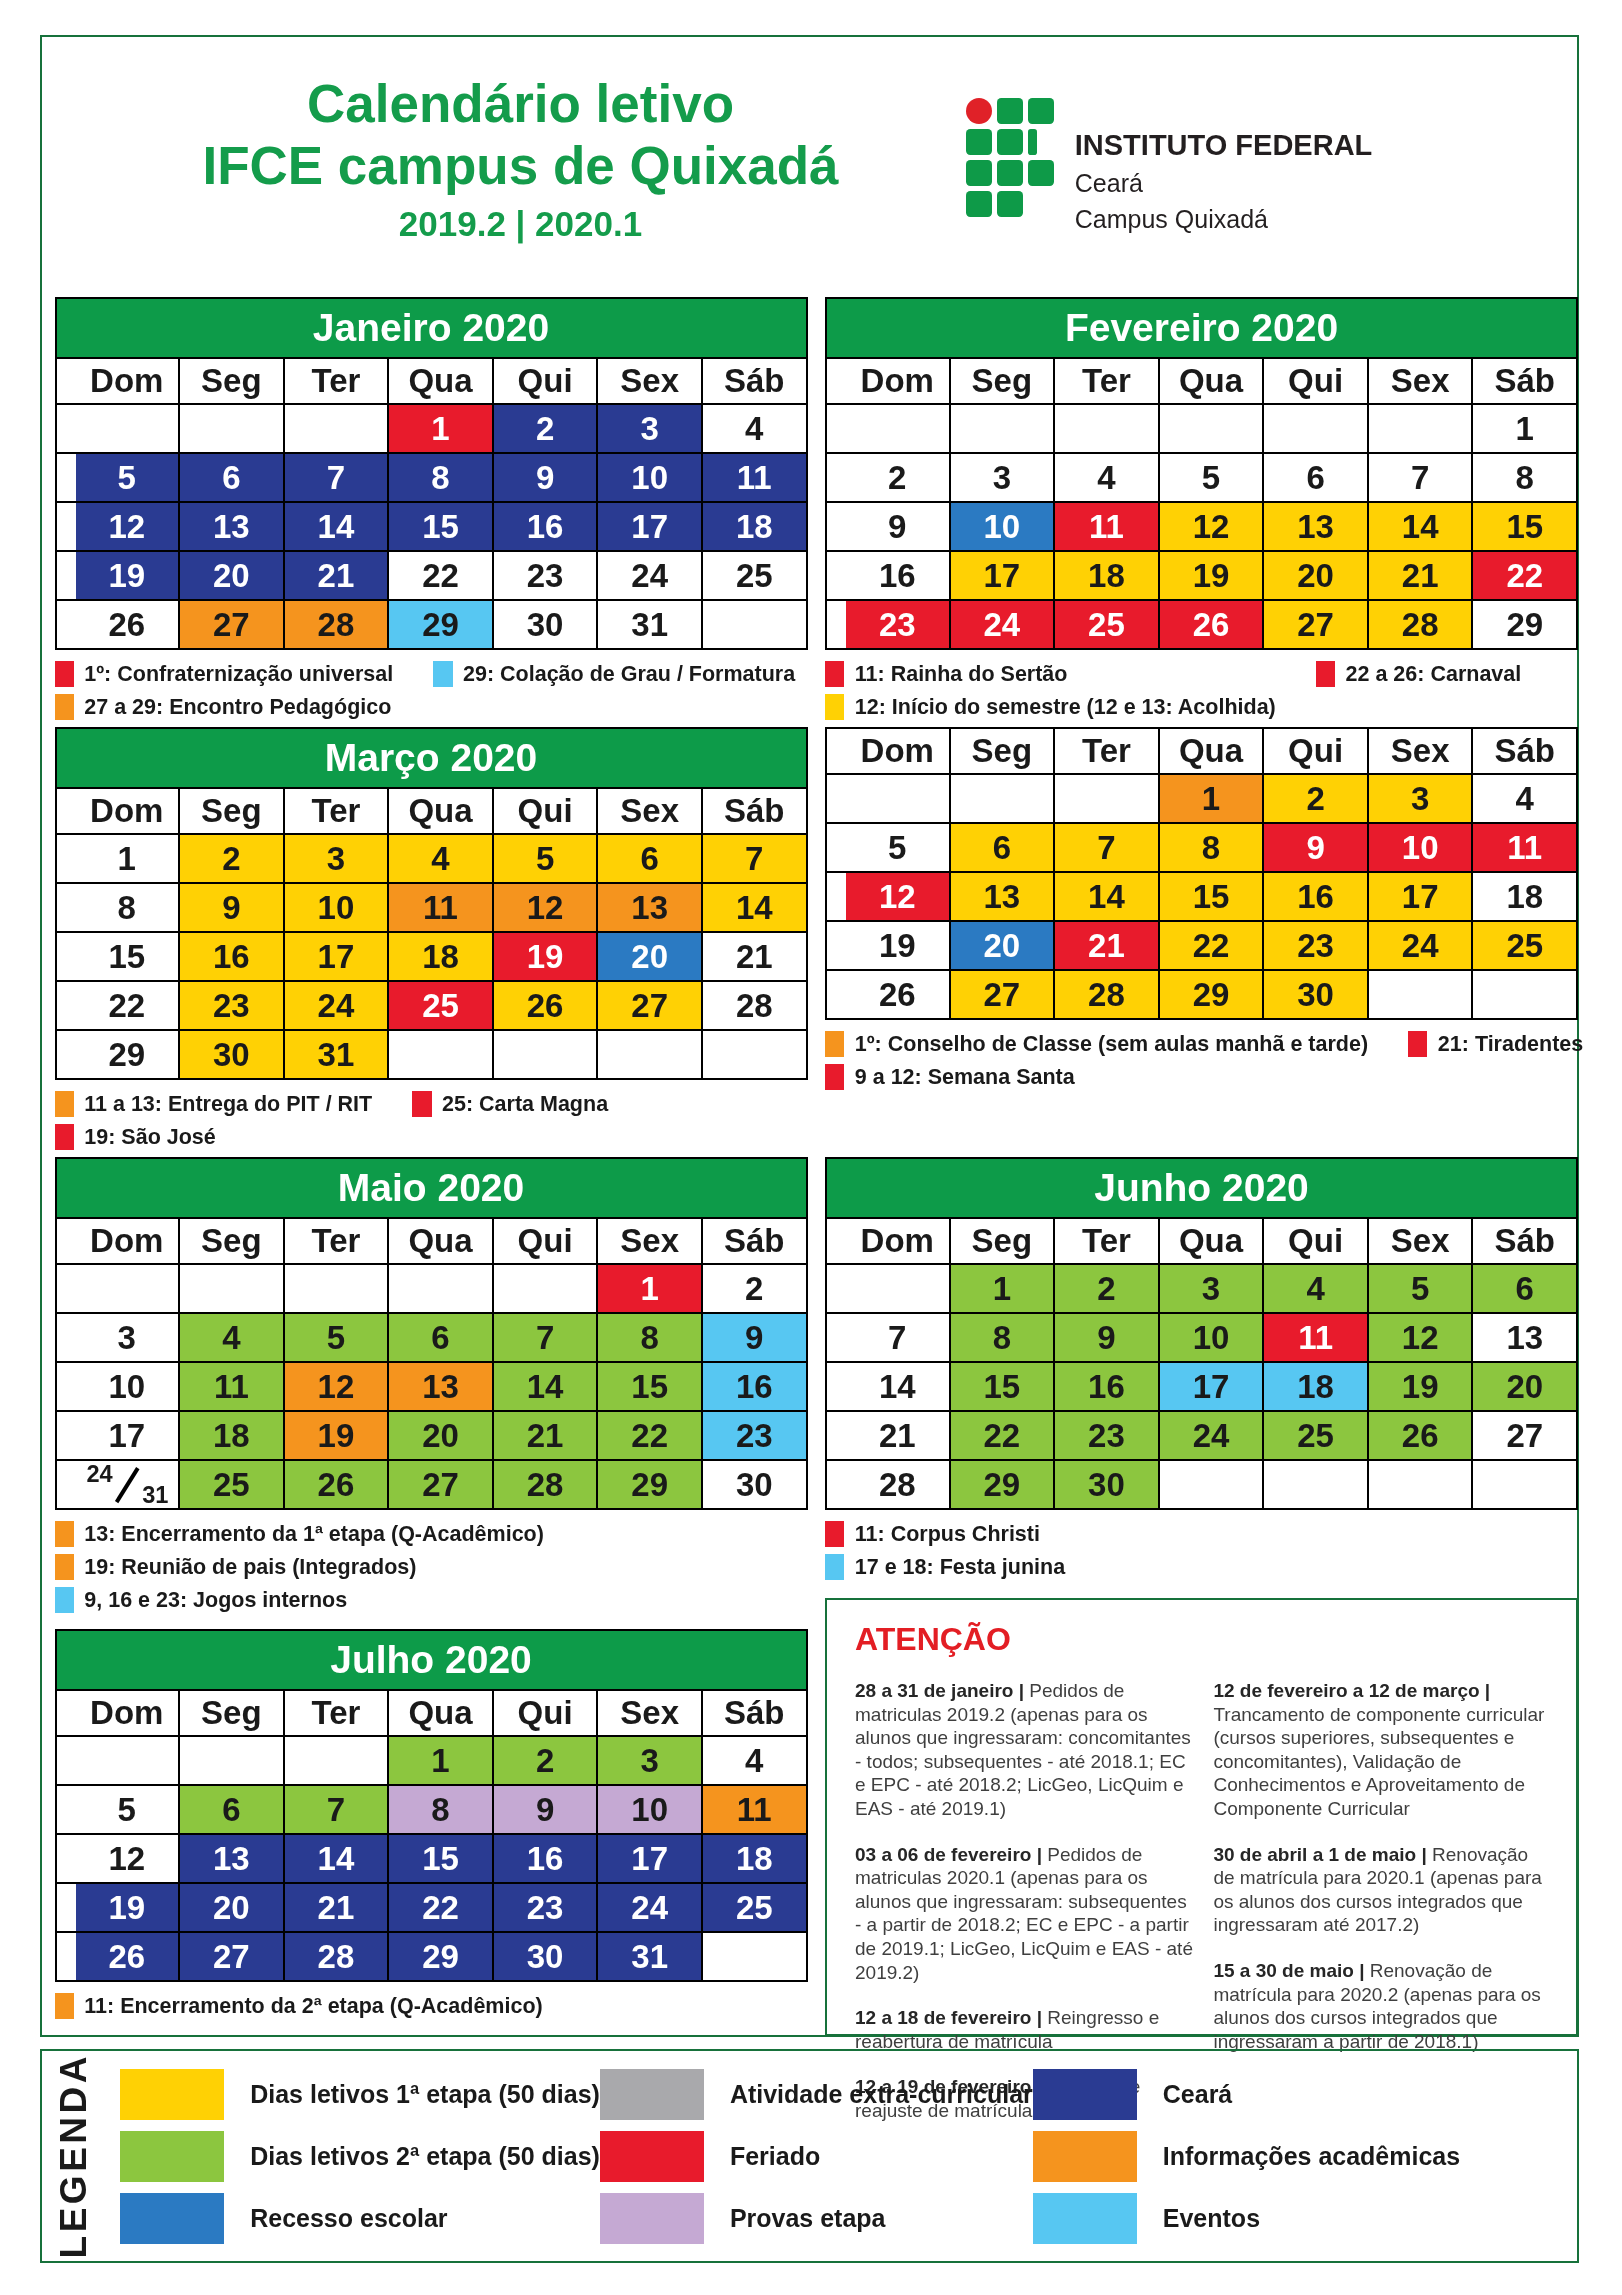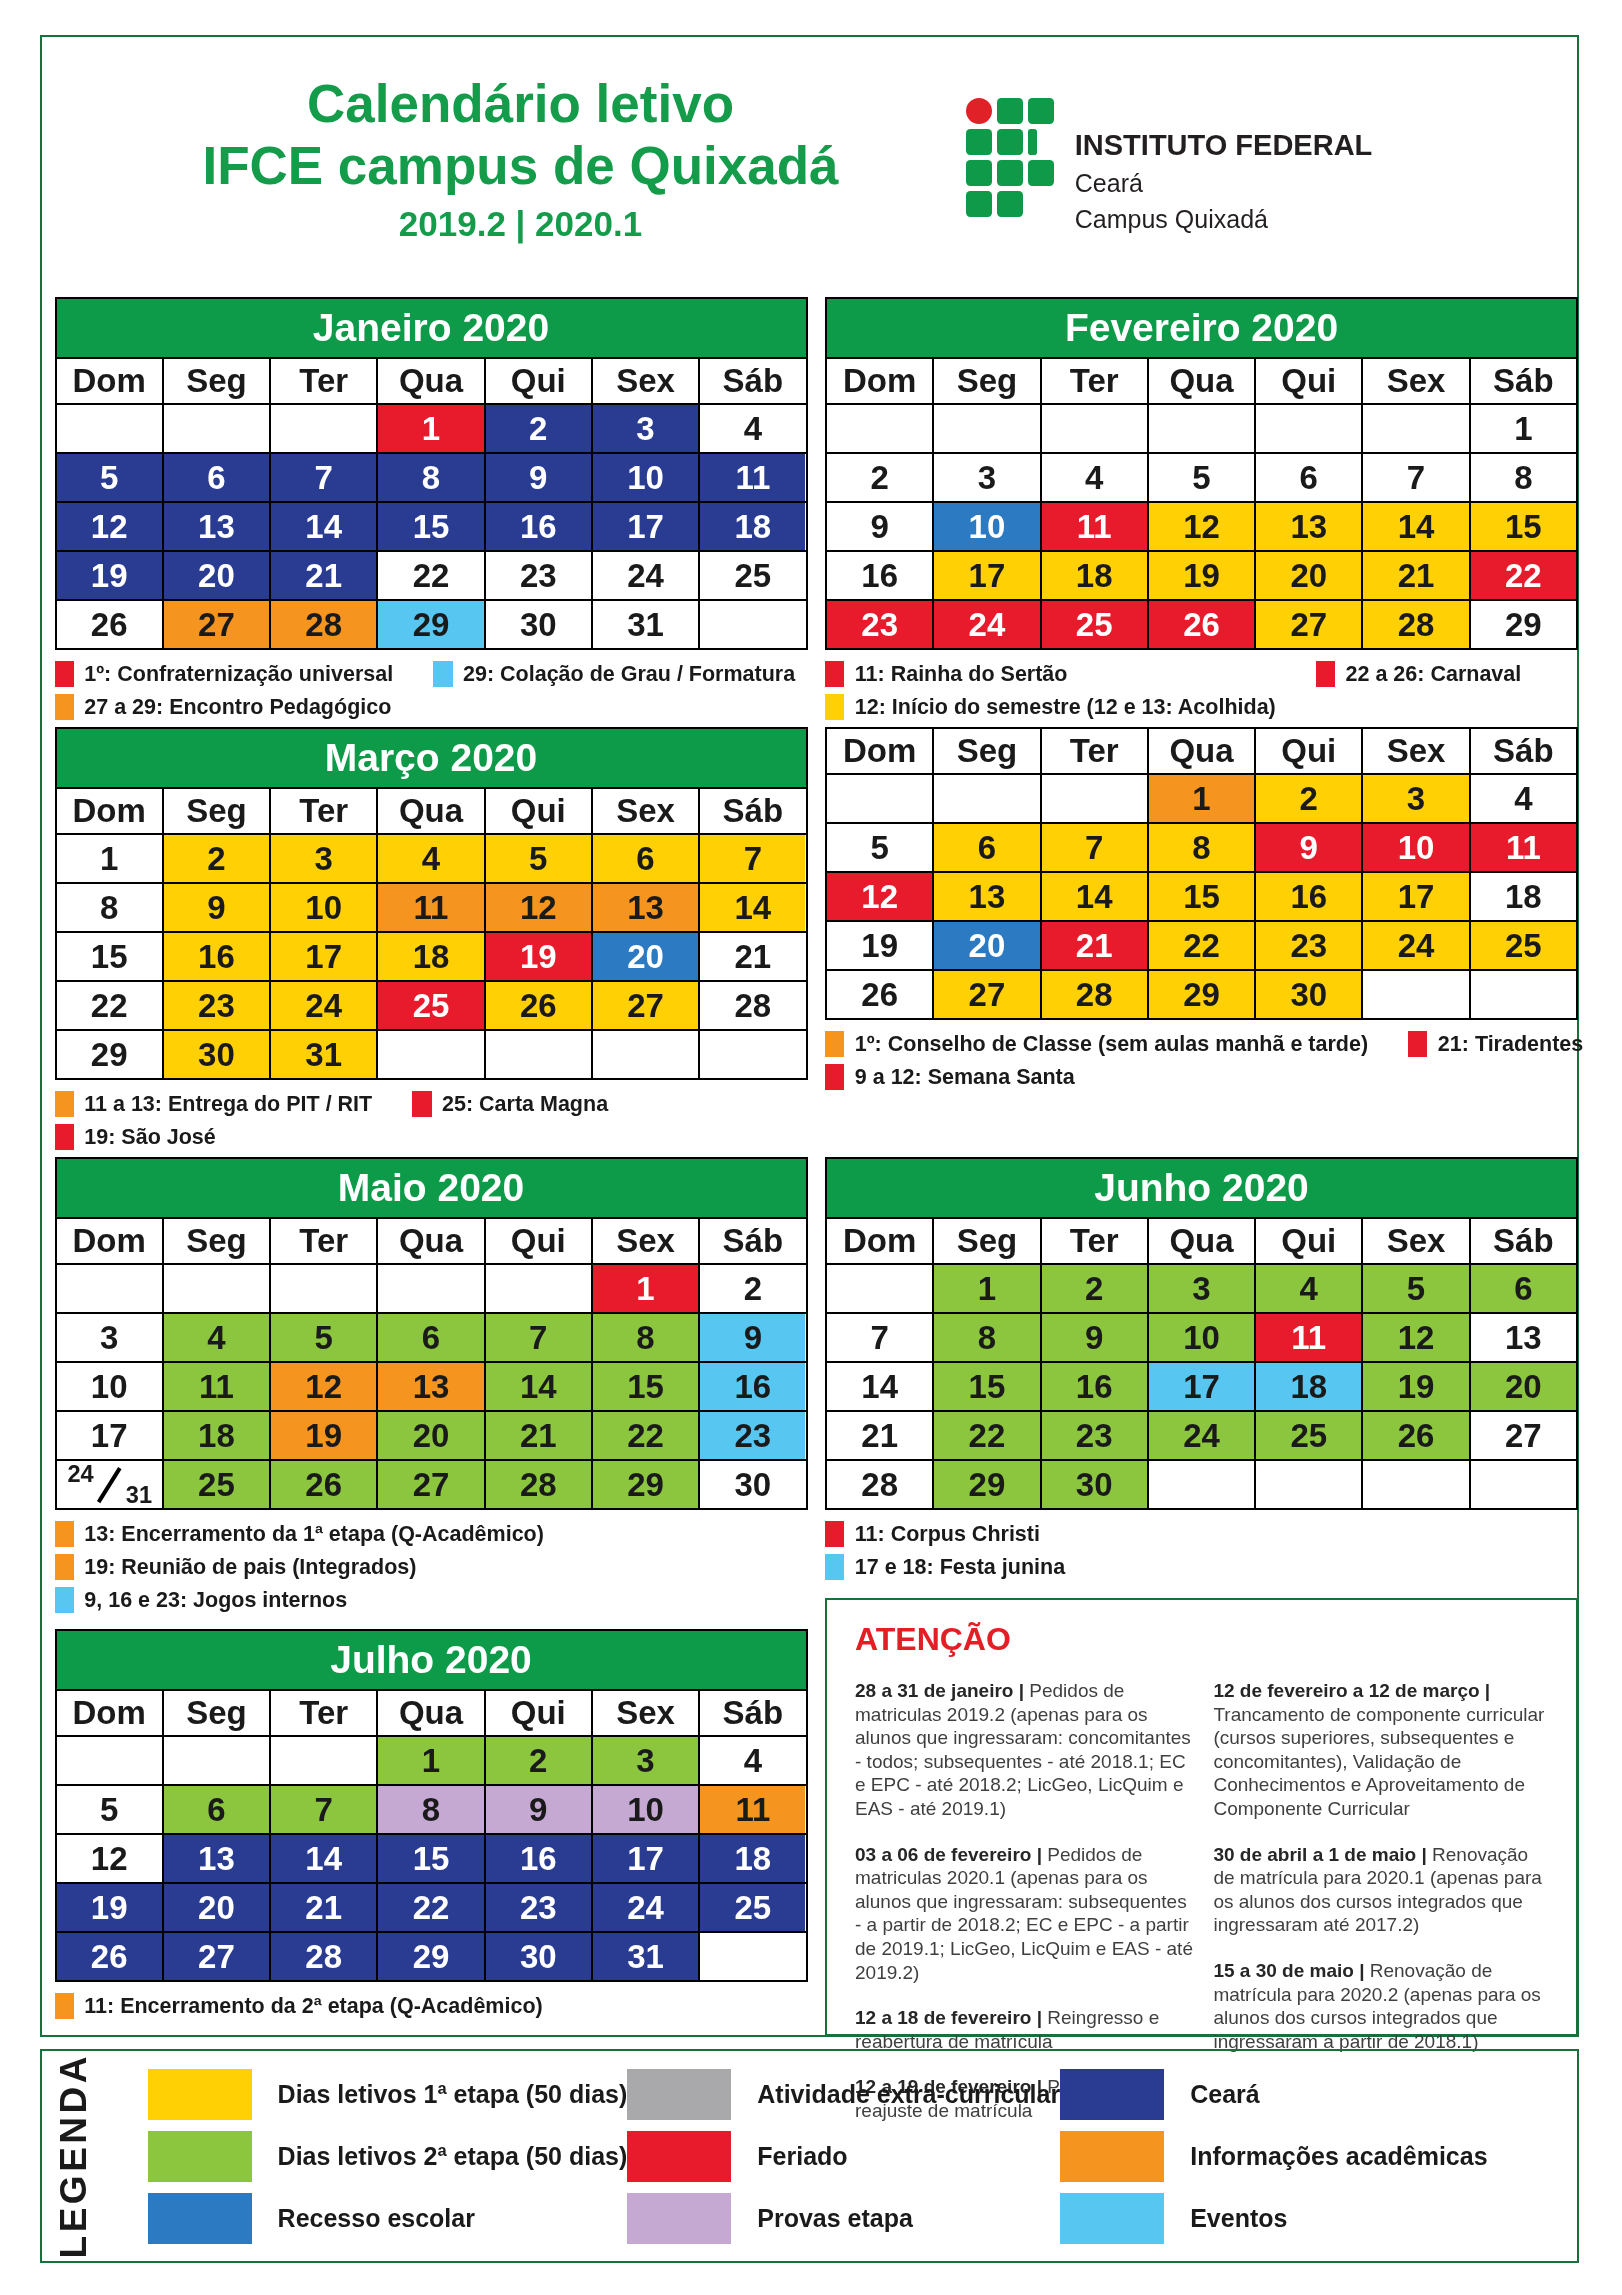--- a/index.html
+++ b/index.html
@@ -23,21 +23,21 @@
   .lg-bar{background:#0E9A48;border-radius:2.8px;width:9.7px;height:26px;}
   .lg-empty{}
   .logo-text{padding-top:30.5px;}
   .logo-inst{font-size:29px;font-weight:bold;color:#231F20;letter-spacing:0px;}
   .logo-sub{font-size:25px;color:#231F20;margin-top:7px;}
   
   .month{position:absolute;width:753px;}
   .mtable{border:2.1px solid #000;box-sizing:border-box;background:#fff;}
   .mheader{height:58px;background:#0D9B49;border-bottom:2.1px solid #000;color:#fff;
     font-size:39px;font-weight:bold;display:flex;align-items:center;justify-content:center;}
-  .mrow{display:flex;}
+  .mrow{display:flex;padding-left:19px;}
   .mrow.days{border-top:2.1px solid #000;}
   .mcell{flex:1 1 0;box-sizing:border-box;display:flex;align-items:center;justify-content:center;
     font-weight:bold;border-left:2.1px solid #000;position:relative;}
   .mcell:first-child{border-left:none;}
   .wd .mcell{height:44px;font-size:33px;background:#fff;}
   .days .mcell{height:47px;font-size:33px;}
   .txt-light{color:#ffffff;}
   .split{position:relative;width:100%;height:100%;}
   .split .a{position:absolute;left:11px;top:0px;font-size:23.6px;}
   .split .b{position:absolute;right:9.7px;bottom:-1.4px;font-size:23.6px;}
@@ -55,21 +55,21 @@
   .attn-title{color:#E31E24;font-size:32px;font-weight:bold;}
   .attn-cols{display:flex;gap:19.4px;margin-top:21px;}
   .acol{flex:1 1 0;display:flex;flex-direction:column;gap:22px;}
   .apara{font-size:19px;line-height:23.6px;color:#3f3f3f;}
   .apara b{color:#262626;}
   
   .lbox{position:absolute;left:40px;top:2049px;width:1539px;height:214px;
     border:2.8px solid #17713B;box-sizing:border-box;display:flex;align-items:center;}
   .lbox-title{writing-mode:vertical-rl;transform:rotate(180deg);font-size:37px;font-weight:bold;
     letter-spacing:3.5px;color:#1a1a1a;margin:0 4.2px 0 11px;}
-  .lcols{display:flex;flex:1 1 auto;justify-content:center;padding:0 62px 0 21px;}
+  .lcols{display:flex;flex:1 1 auto;justify-content:flex-start;padding:0 62px 0 21px;}
   .lcol{display:flex;flex-direction:column;gap:11px;}
   .bitem{display:flex;align-items:center;gap:26px;font-size:25px;font-weight:bold;color:#1a1a1a;}
   .bsw{width:104px;height:51px;flex:0 0 auto;}
 </style>
 </head>
 <body>
 
 <div class="outer">
 
   <div class="titleblock">

